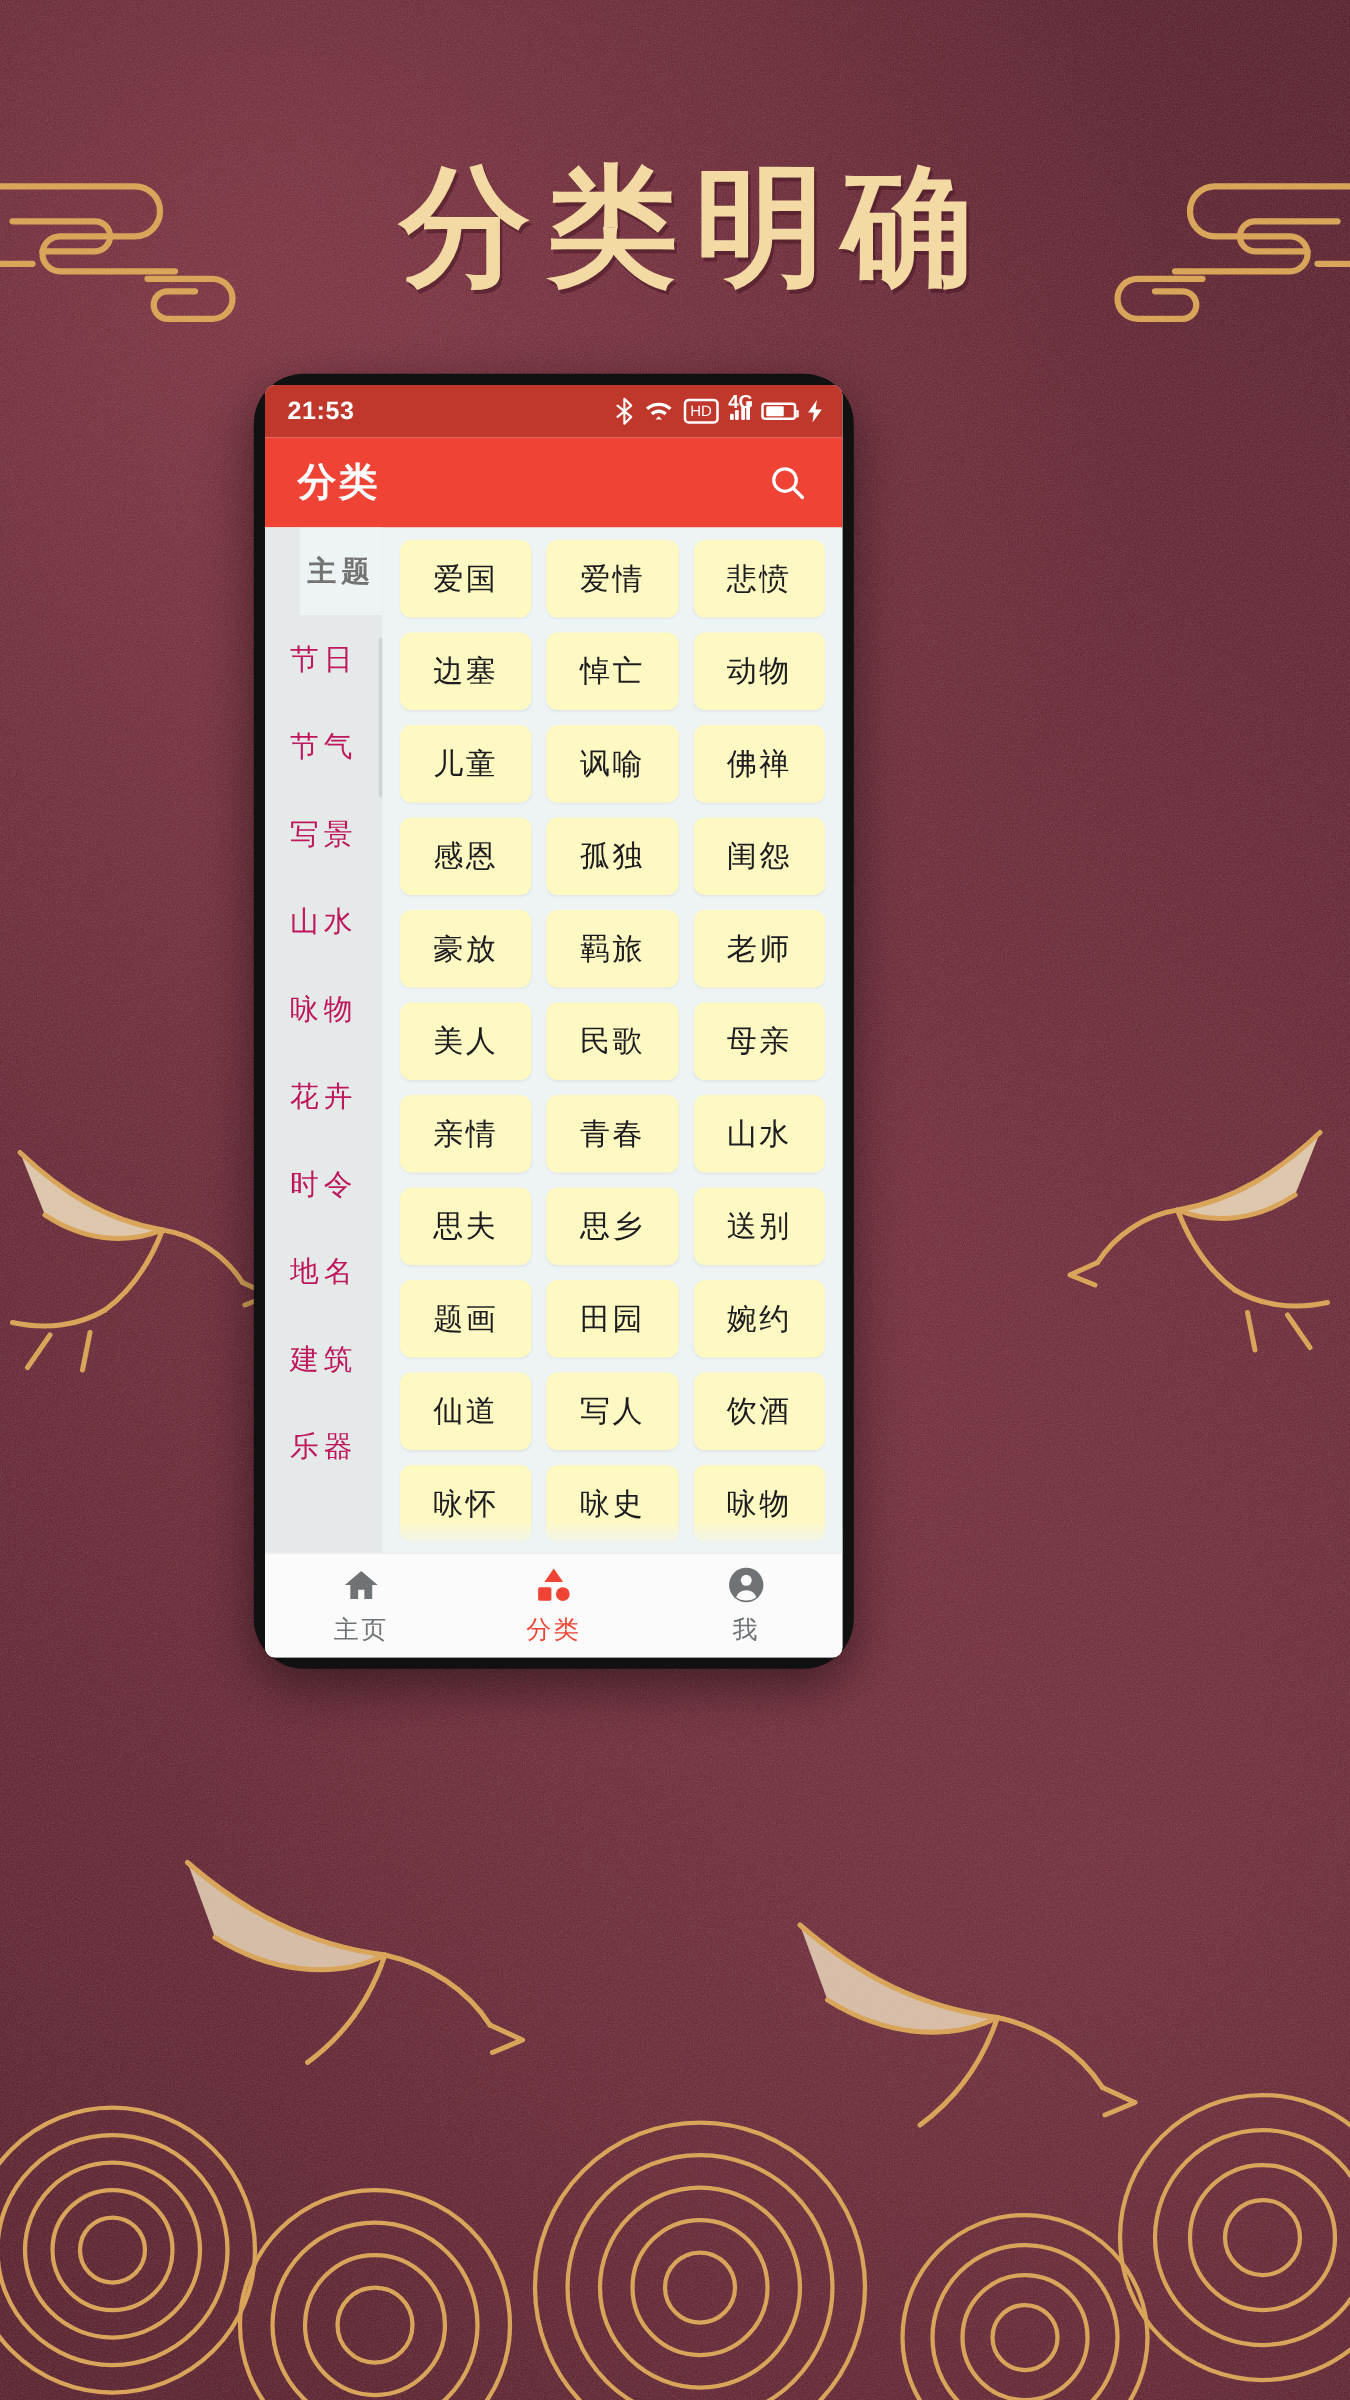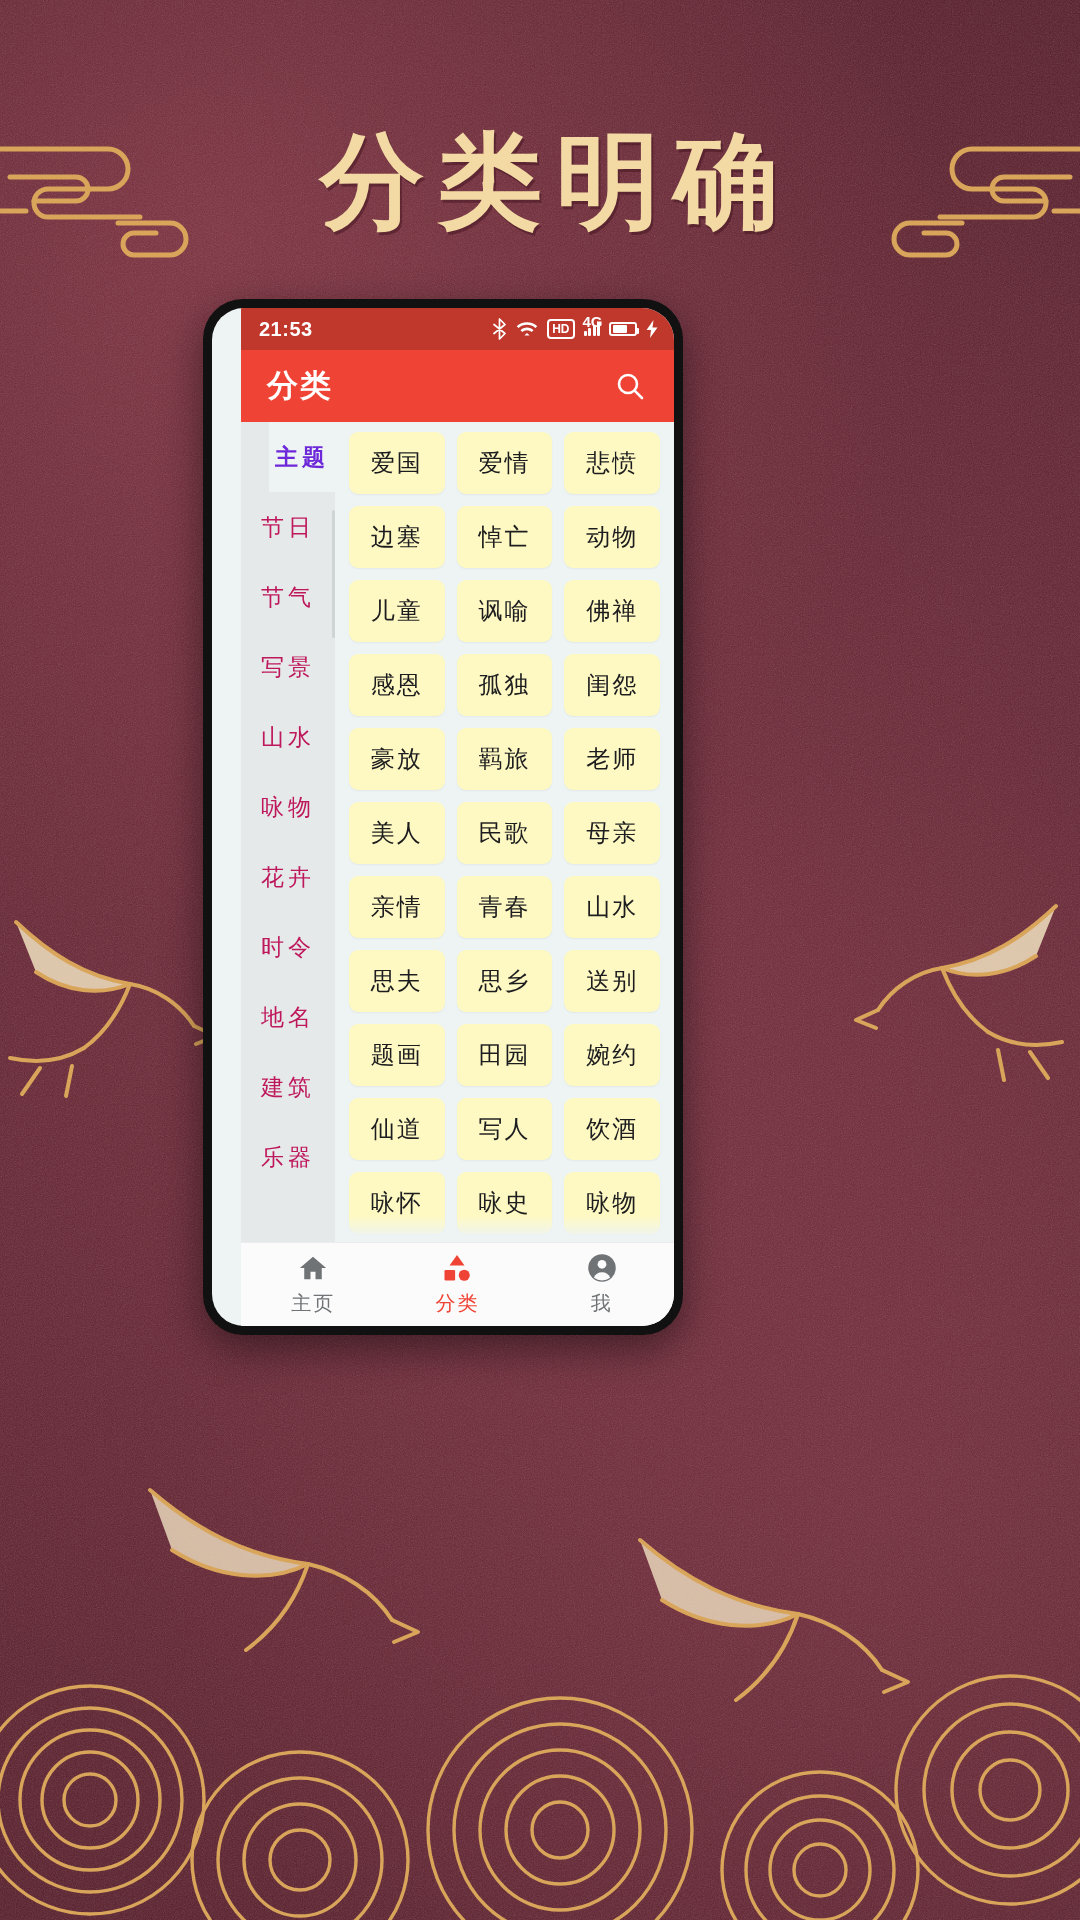--- a/index.html
+++ b/index.html
@@ -49,43 +49,42 @@
     width:480px; height:1036px;
     background:#111;
     border-radius:40px;
     box-shadow:0 14px 40px rgba(0,0,0,.45);
     padding:9px;
     z-index:8;
   }
   #screen {
     width:100%; height:100%;
     background:#eef4f4;
-    border-radius:32px;
+    border-radius:8px;
     overflow:hidden;
     display:flex; flex-direction:column;
     position:relative;
-    padding-left:29px;
   }
 
   
   #status-bar {
     height:42px; flex:0 0 42px;
     background:#c0372b;
     display:flex; align-items:center;
     padding:0 16px 0 18px;
     color:#fff;
   }
   #status-time { font-size:20px; font-weight:700; letter-spacing:.5px; }
   #status-icons {
     margin-left:auto; display:flex; align-items:center; gap:9px;
   }
   .sicon { display:block; }
   .hd-box {
     border:2px solid #fff; border-radius:4px;
-    font-size:12px; font-weight:700; line-height:1;
+    font-size:12px; font-weight:400; line-height:1;
     padding:2px 3px; letter-spacing:0;
   }
   .sig-wrap { display:flex; align-items:flex-end; gap:1.5px; position:relative; }
   .sig-bar { width:3px; background:#fff; border-radius:1px; }
   .sig-4g {
     position:absolute; left:-1px; top:-8px;
     font-size:15px; font-weight:700; color:#fff; line-height:1;
   }
   .batt {
     width:28px; height:14px; border:2px solid #fff; border-radius:3px;
@@ -115,21 +114,21 @@
 
   #sidebar {
     flex:0 0 94px; background:#e6e9e9;
     overflow:hidden; position:relative;
   }
   .side-item {
     height:70px; display:flex; align-items:center; justify-content:center;
     font-size:23px; color:#be185d; letter-spacing:4px;
   }
   .side-item.active {
-    background:#eef4f4; color:#6d28d9; font-weight:700;margin-left:28px;
+    background:#eef4f4; color:#737373; font-weight:700;margin-left:28px;
   }
   #sidebar-scroll {
     position:absolute; right:0; top:88px;
     width:3px; height:128px; background:#cfd4d4; border-radius:2px;
   }
 
   #grid-pane { flex:1 1 auto; position:relative; overflow:hidden; padding:0 14px; }
   #grid {
     display:grid;
     grid-template-columns:repeat(3,1fr);

